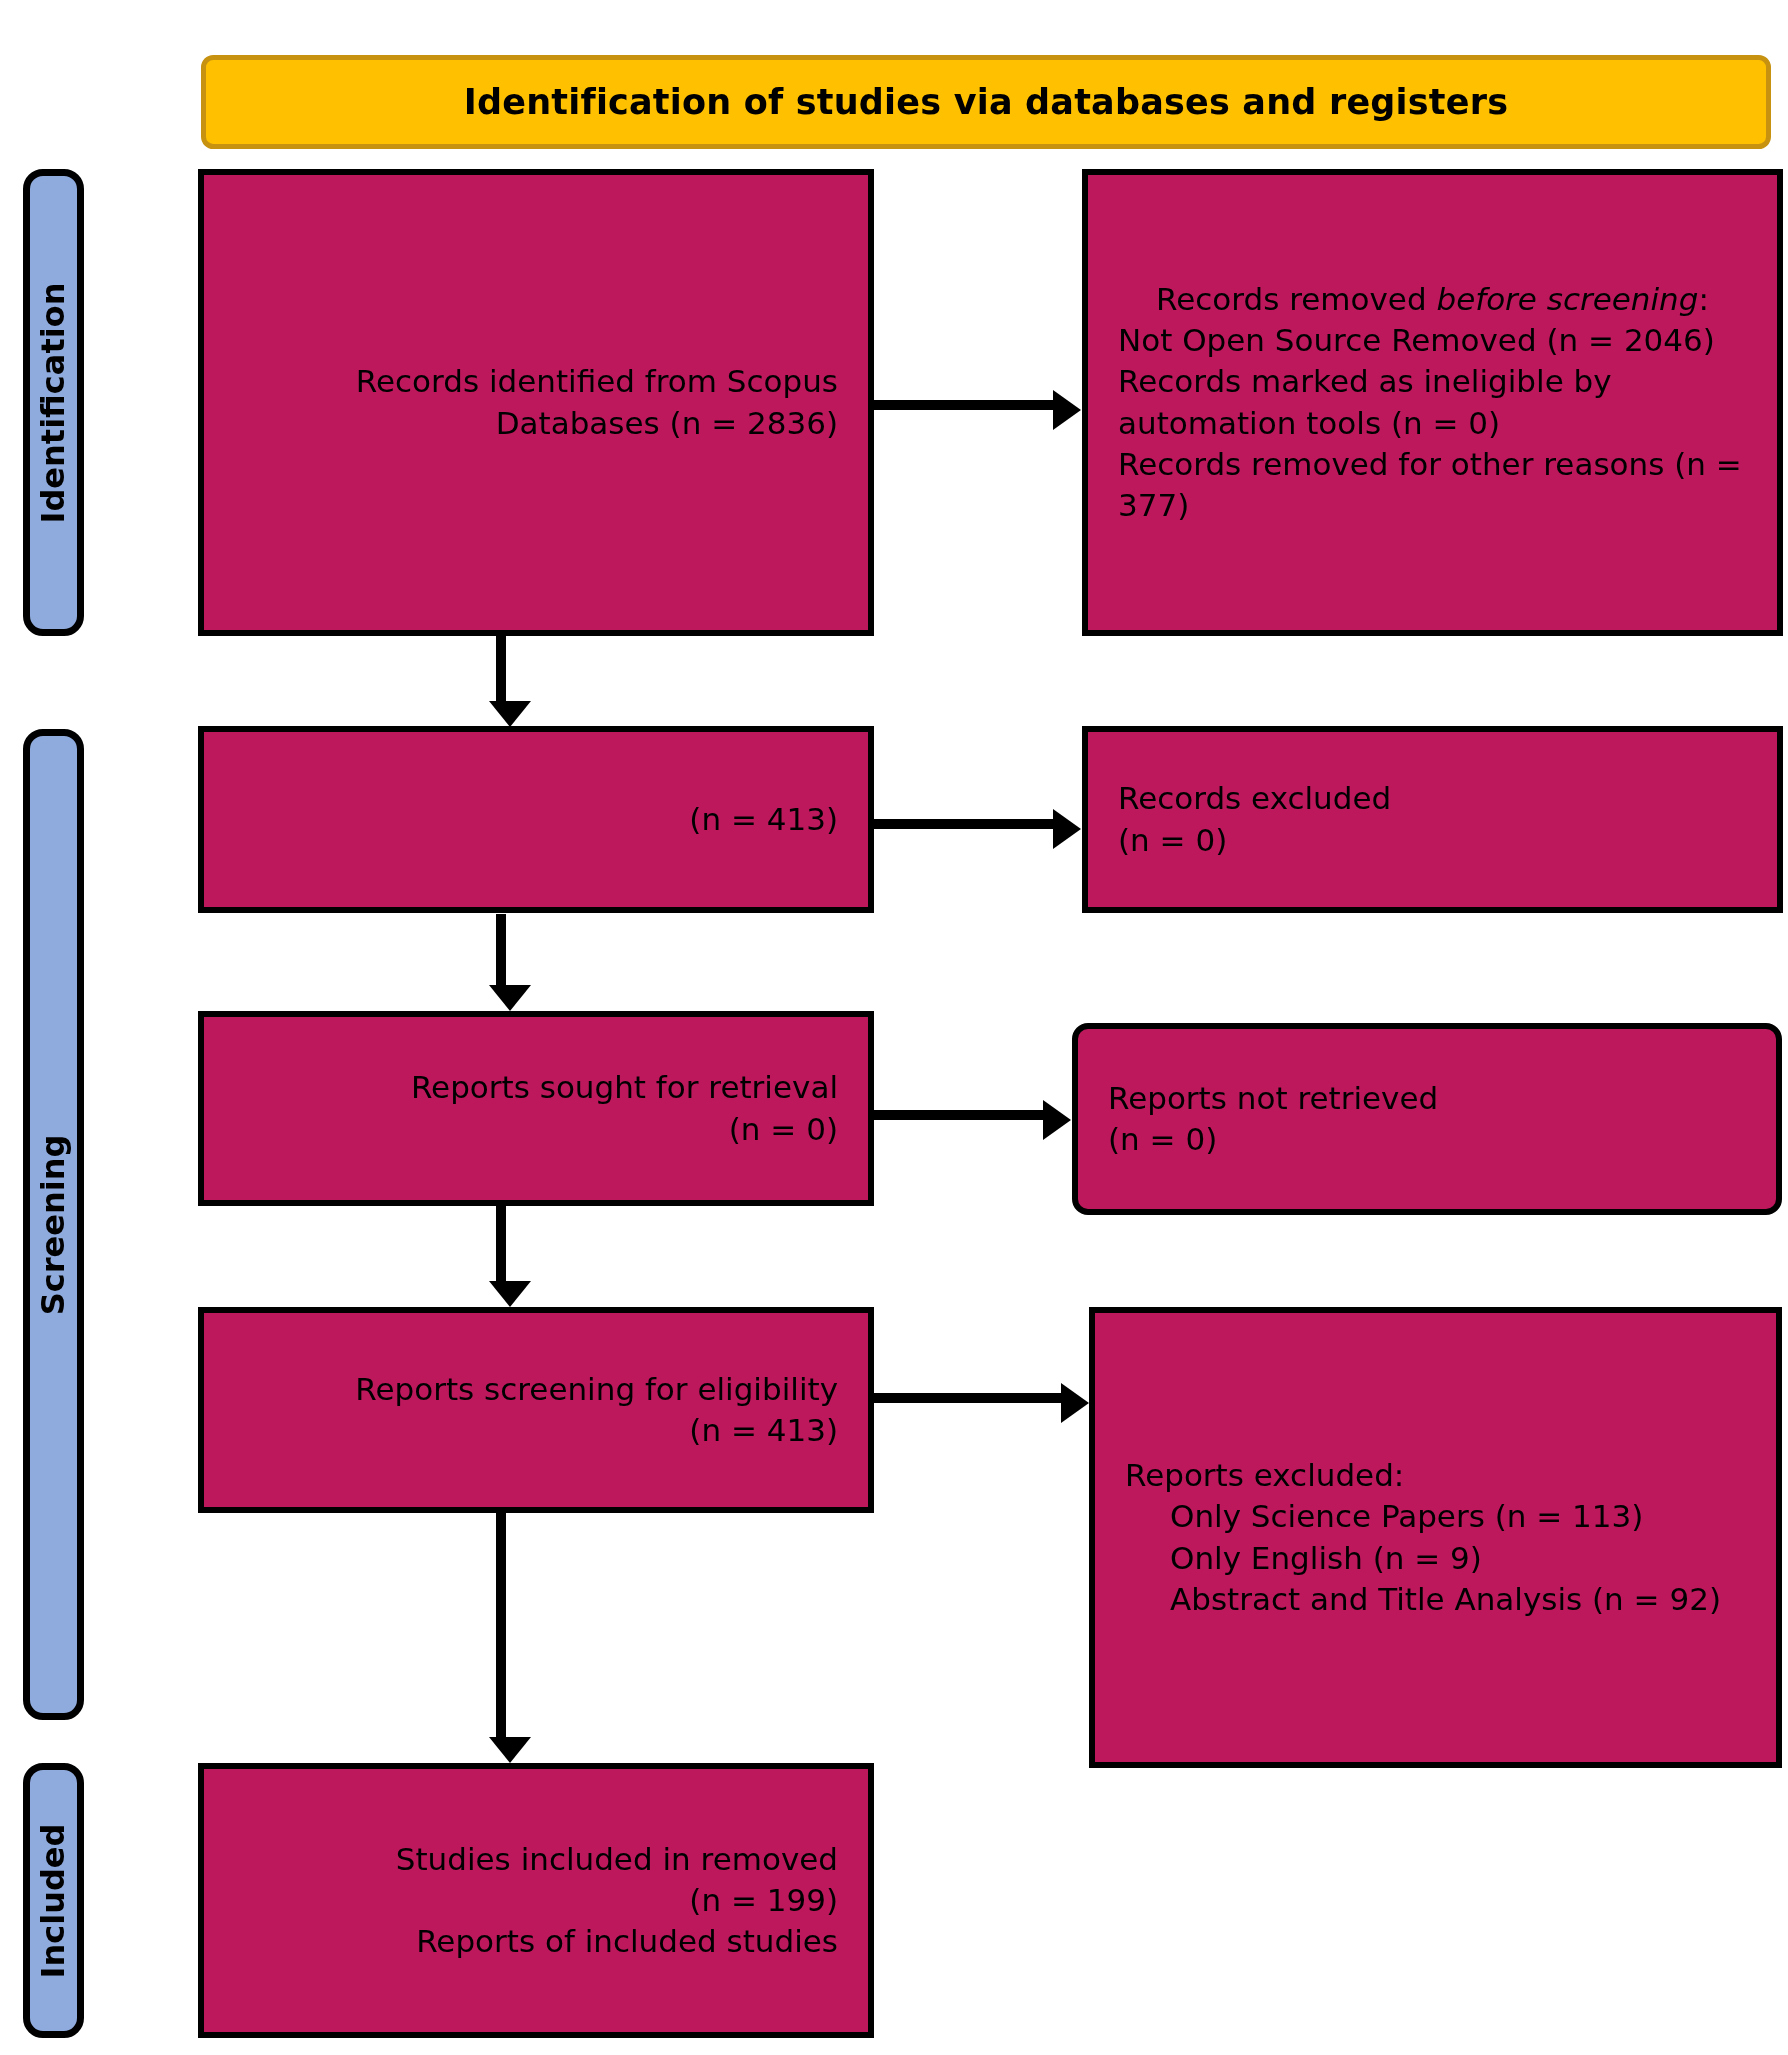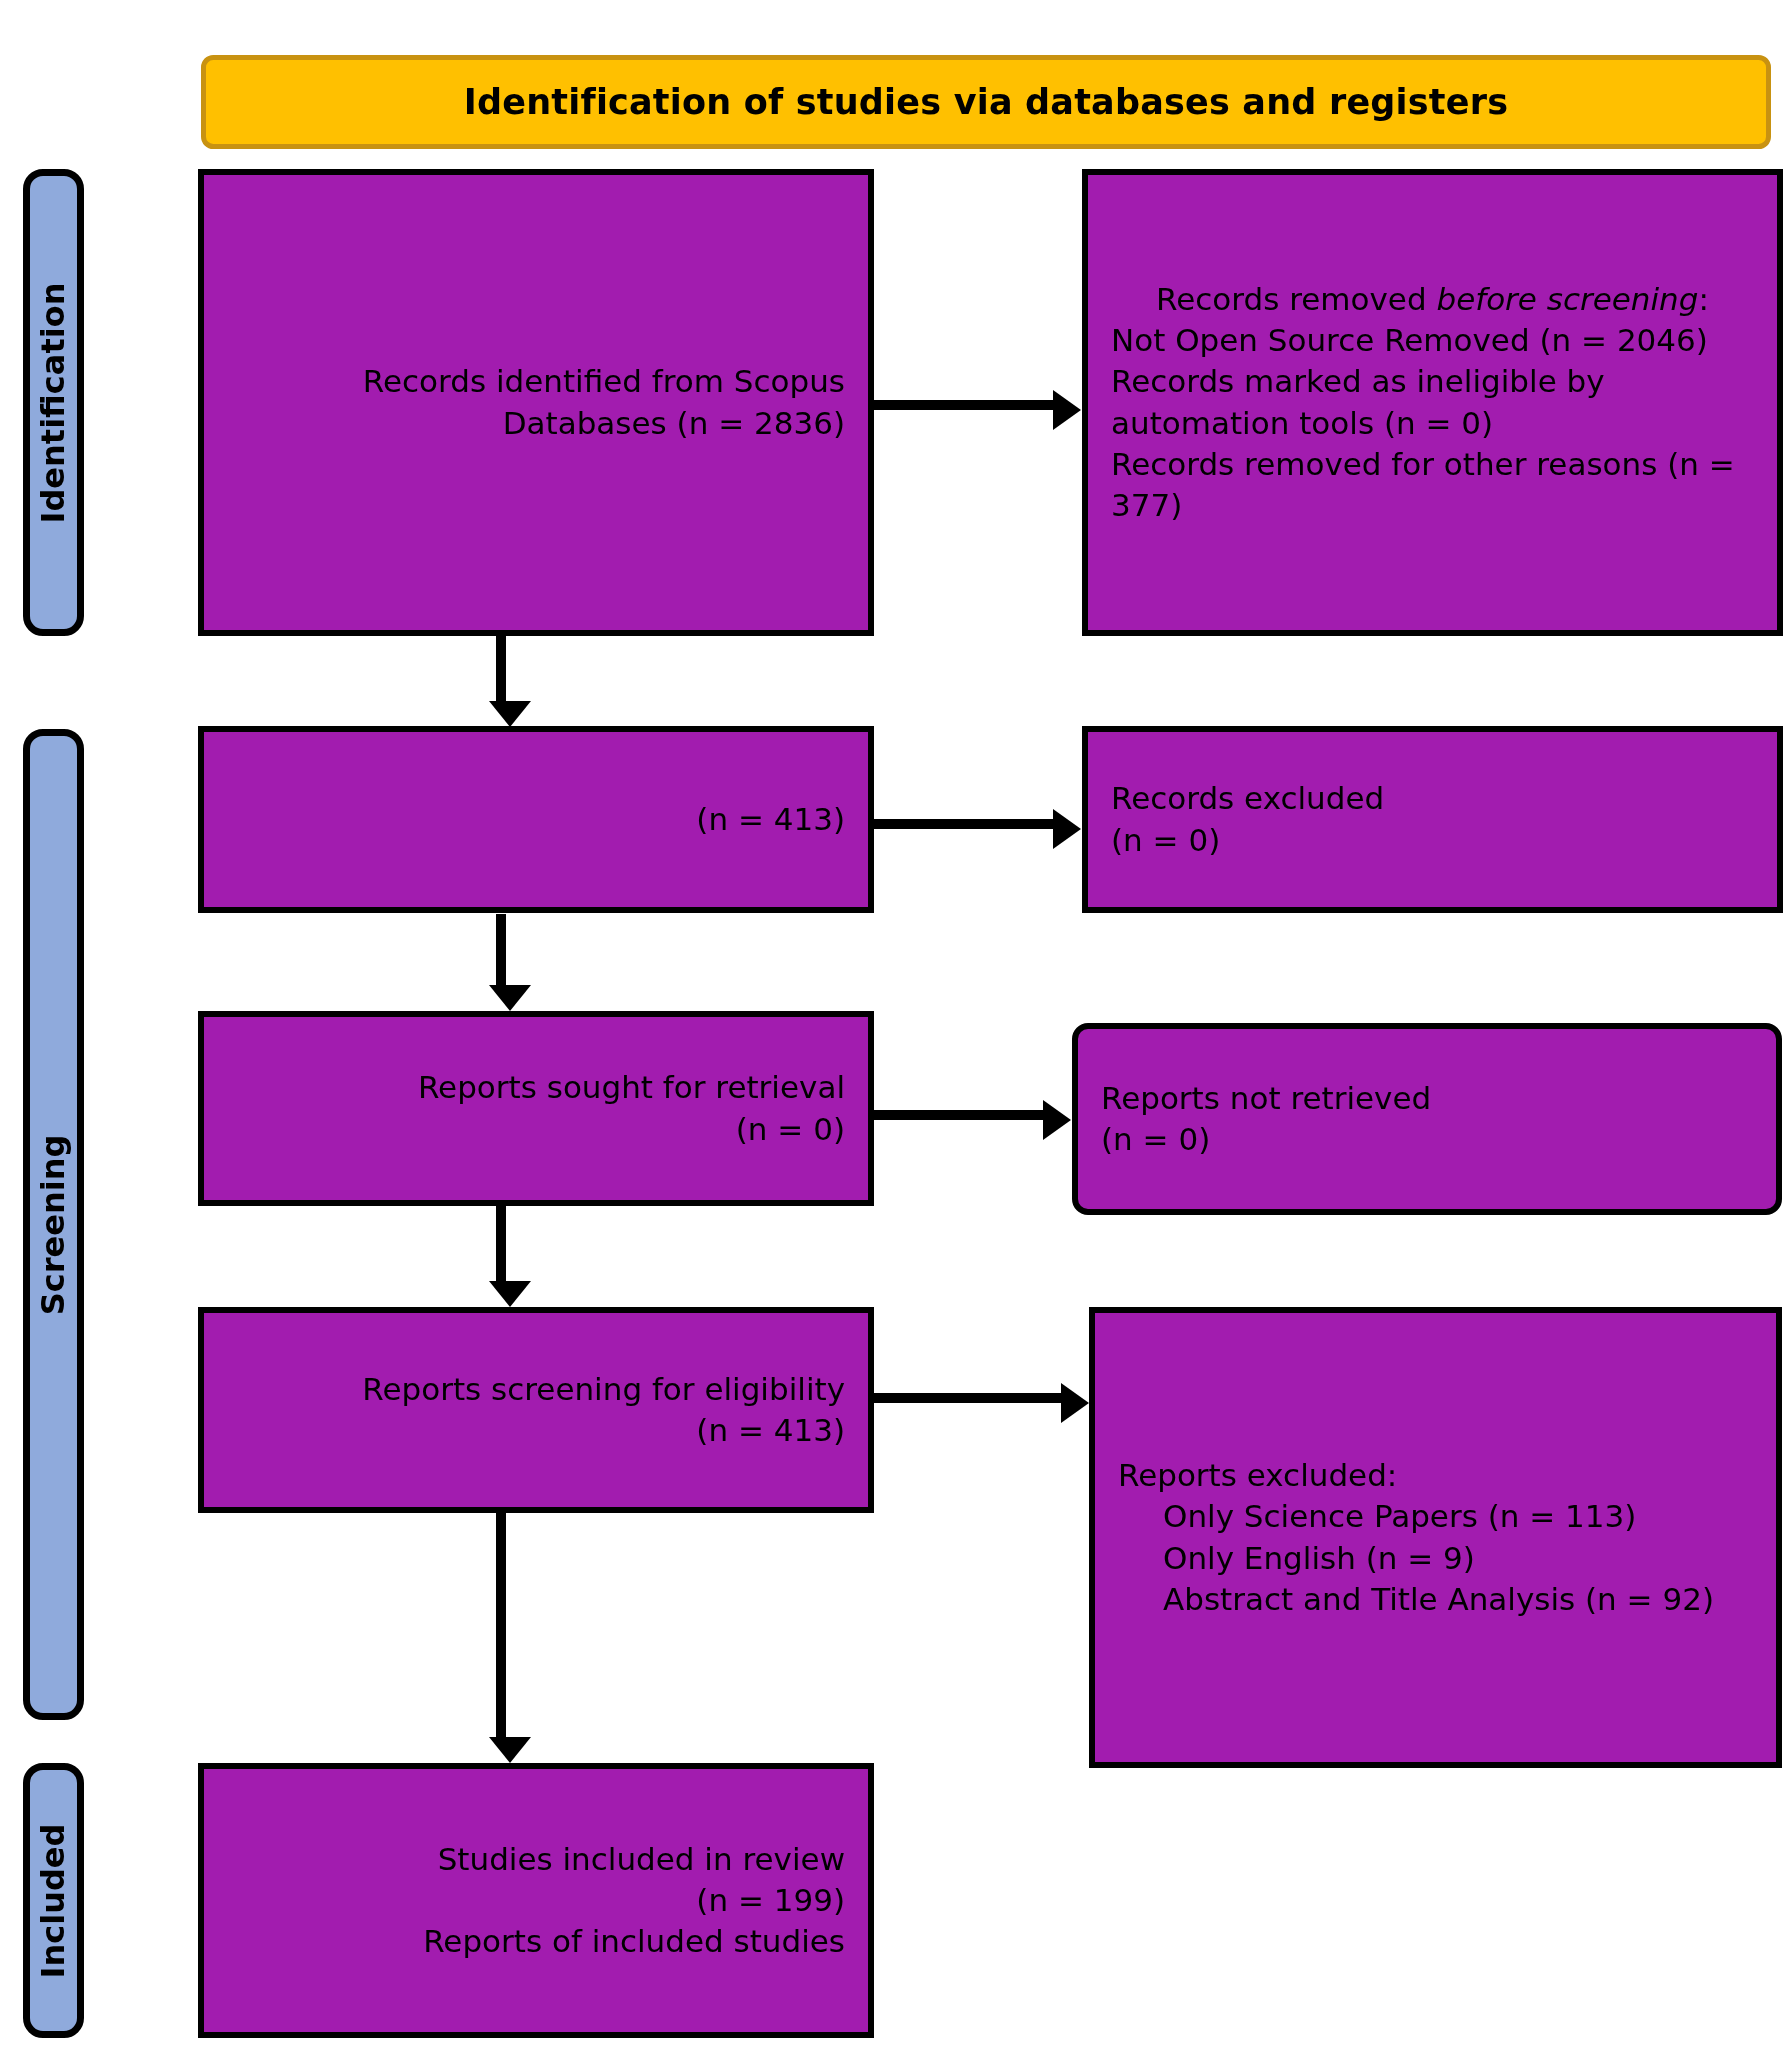--- a/index.html
+++ b/index.html
@@ -68,27 +68,27 @@
     line-height: 1;
   }
 
   #phase-identification { left: 23px;  top: 151px;  width: 61px;  height: 467px; }
   #phase-screening      { left: 23px;  top: 711px;  width: 61px;  height: 991px; }
   #phase-included       { left: 23px;  top: 1745px; width: 61px;  height: 275px; }
 
   
   .flow-box {
     position: absolute;
-    background: #a21caf;
+    background: #be185d;
     border: 6.1px solid #000000;
     box-sizing: border-box;
     display: flex;
     flex-direction: column;
     justify-content: center;
-    padding: 14px 23px;
+    padding: 14px 30px;
   }
   .flow-box .box-text {
     font-size: 31px;
     line-height: 1.33;
     color: #000000;
   }
   .flow-box.centered .box-text { text-align: right; }
   .flow-box.left-aligned .box-text { text-align: left; }
   .flow-box .box-text .em { font-style: italic; }
   .flow-box .box-text .indent { display: block; padding-left: 45px; text-indent: 0; }
@@ -225,21 +225,21 @@
     <div class="box-text">
       <span class="line">Reports excluded:</span>
       <span class="indent">Only Science Papers (n = 113)</span>
       <span class="indent">Only English (n = 9)</span>
       <span class="indent">Abstract and Title Analysis (n = 92)</span>
     </div>
   </div>
 
   <div class="flow-box centered" id="box-included">
     <div class="box-text">
-      <span class="line">Studies included in review</span>
+      <span class="line">Studies included in removed</span>
       <span class="line">(n = 199)</span>
       <span class="line">Reports of included studies</span>
     </div>
   </div>
 
   <div class="arrow-v" id="arrow-v1"></div>
   <div class="arrow-v" id="arrow-v2"></div>
   <div class="arrow-v" id="arrow-v3"></div>
   <div class="arrow-v" id="arrow-v4"></div>
 

